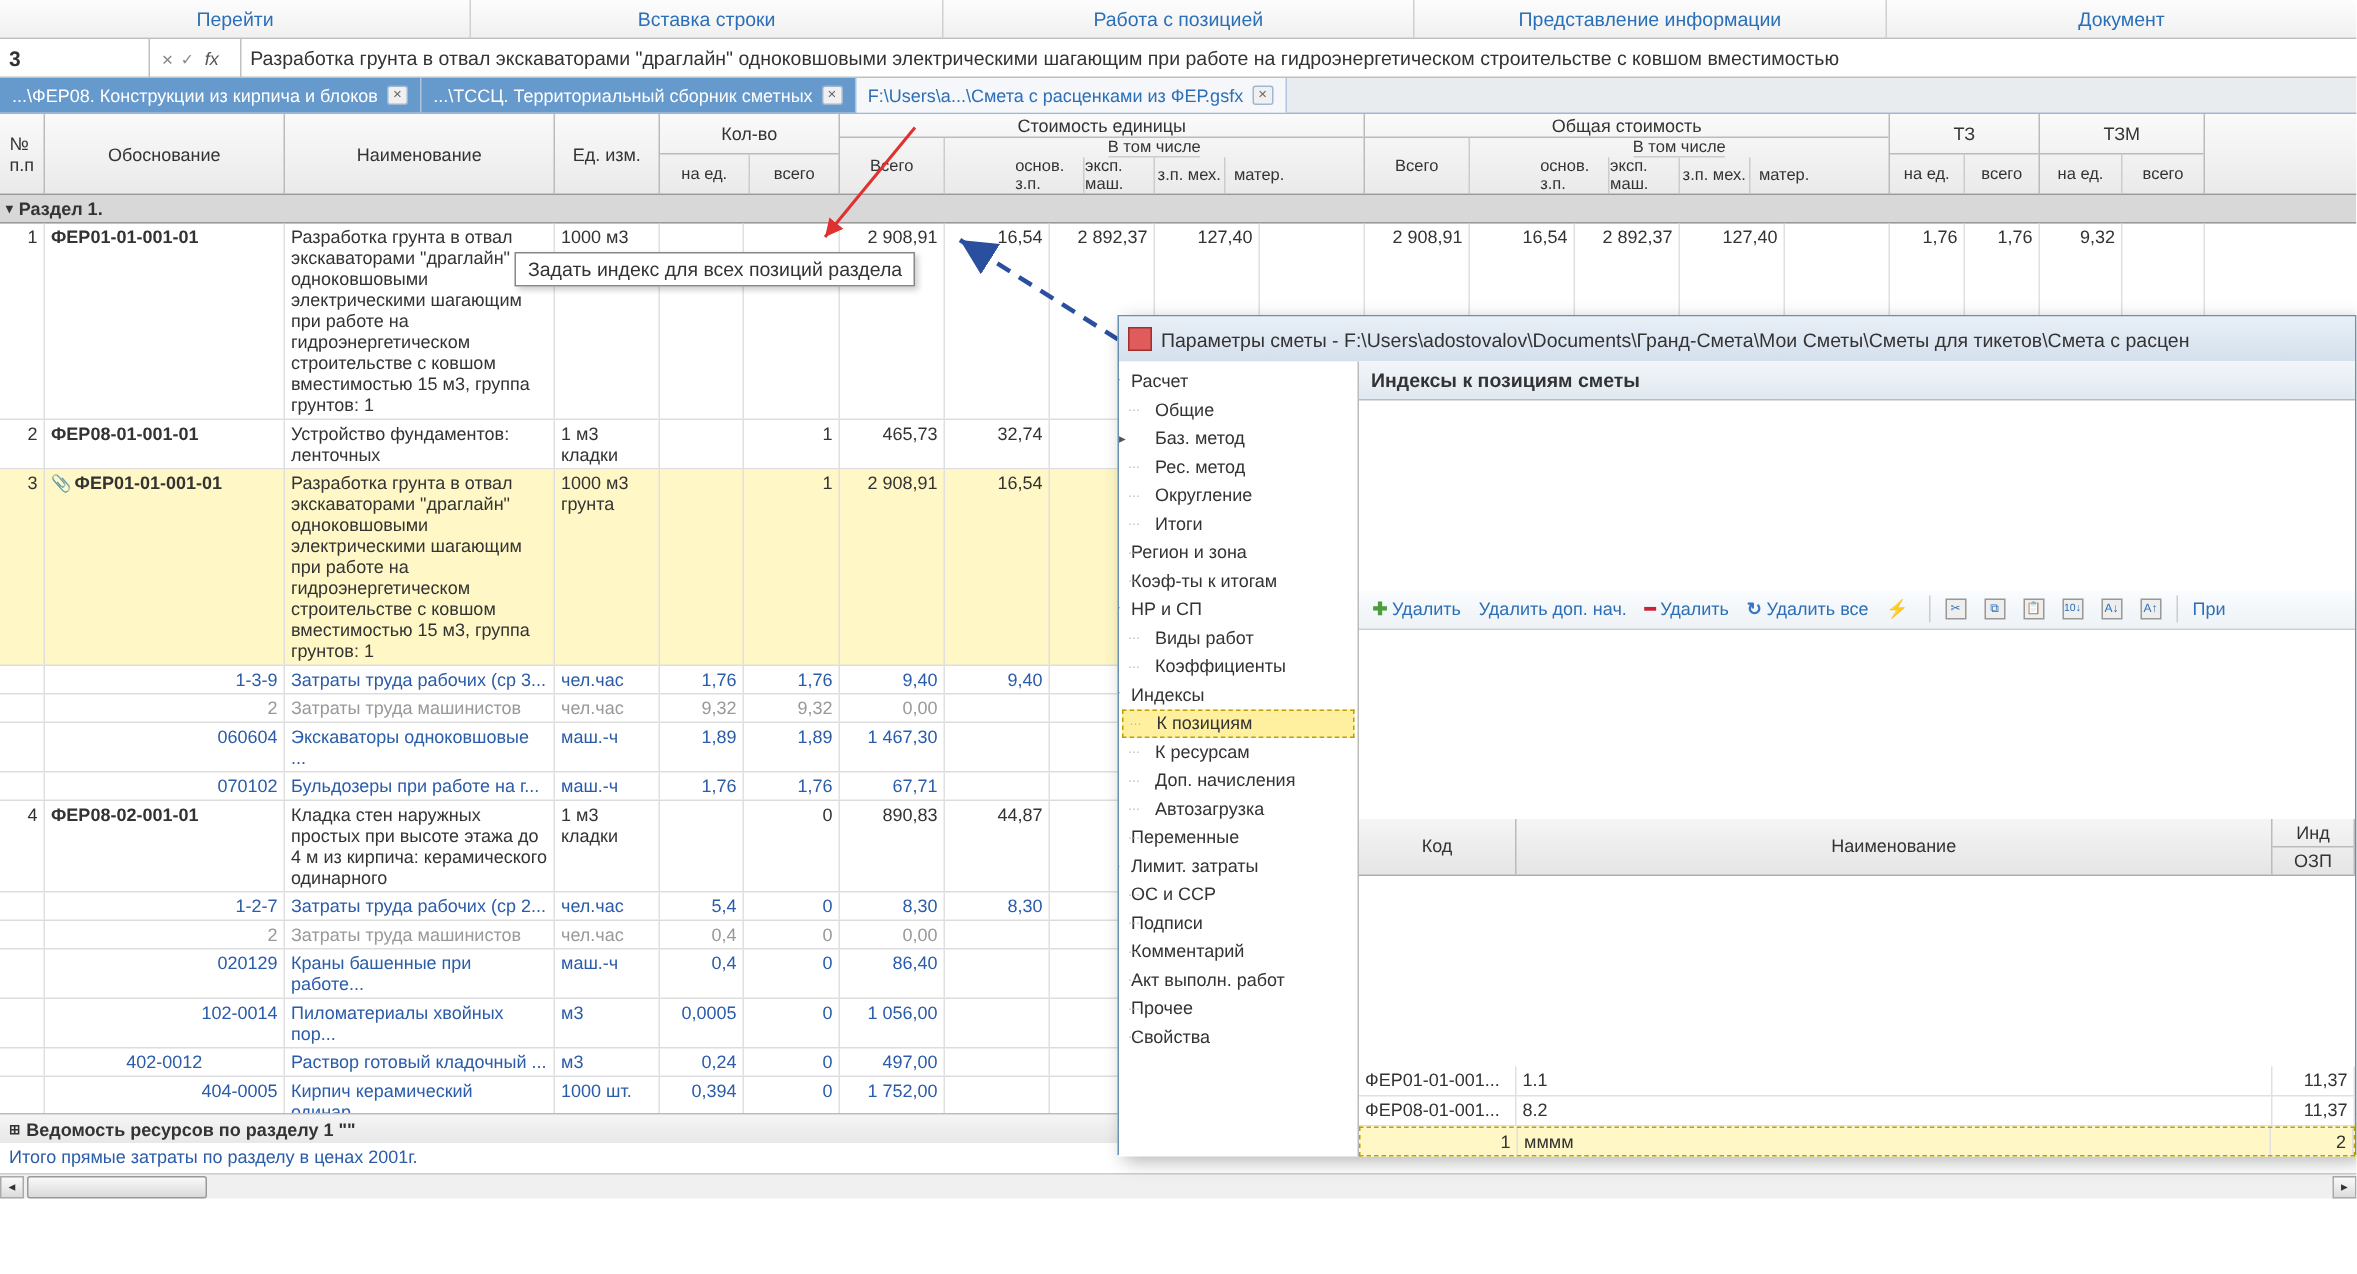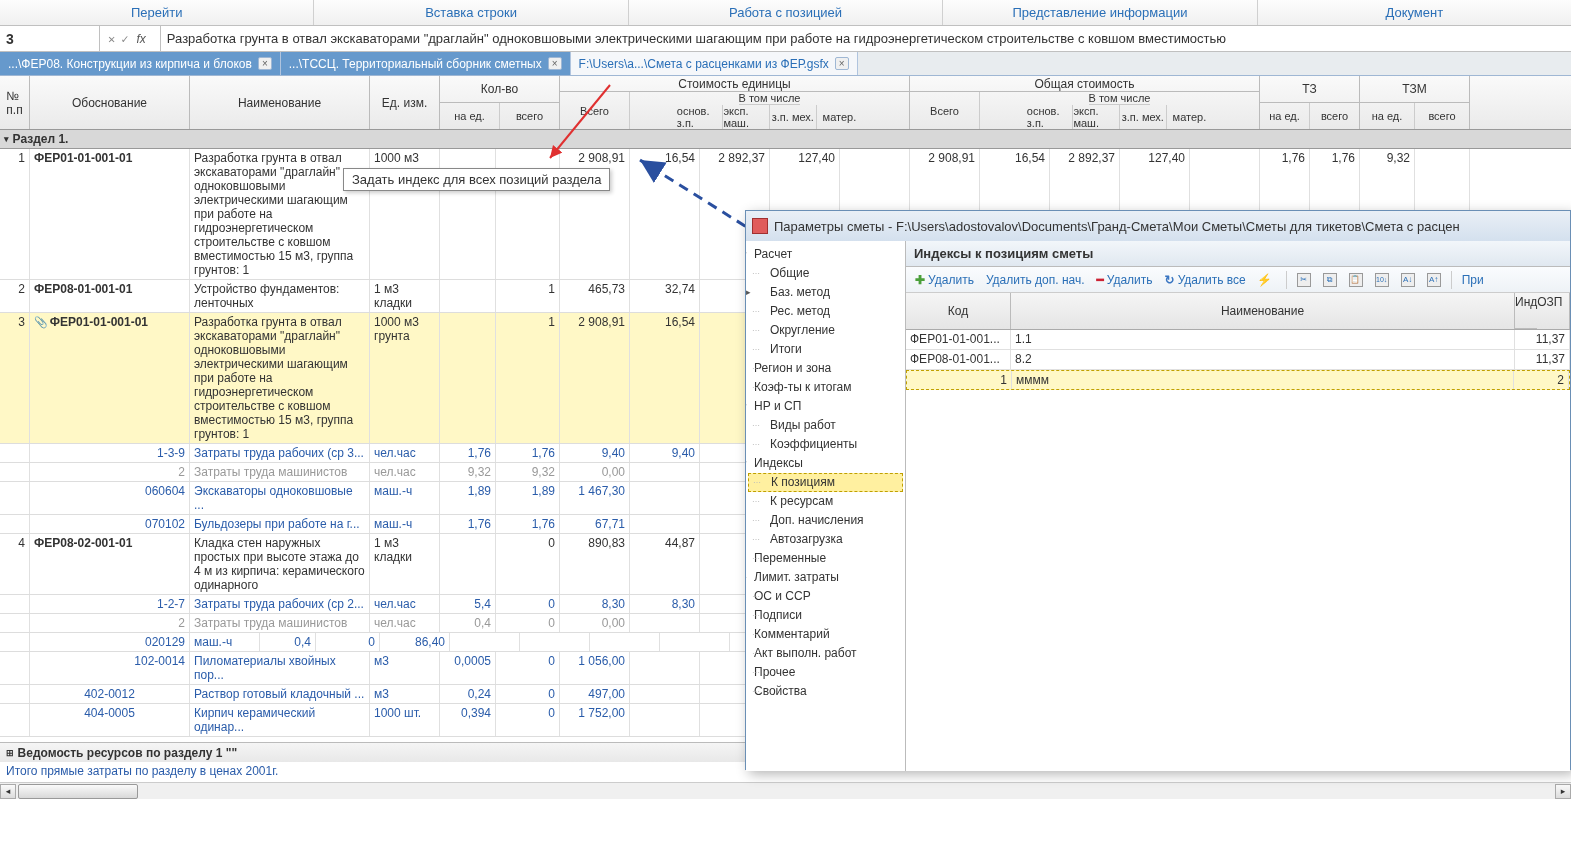--- a/index.html
+++ b/index.html
@@ -57,34 +57,34 @@
 .dlg-body { display: flex; height: 530px; }
 .dlg-tree { width: 160px; background: #fff; border-right: 1px solid #bbb; padding: 4px 2px; overflow: hidden; }
 .tree-node { padding: 1px 2px 1px 14px; font-size: 12px; line-height: 17px; cursor: pointer; position: relative; white-space: nowrap; }
 .tree-node.l1 { padding-left: 6px; font-weight: normal; }
 .tree-node.l2 { padding-left: 22px; }
 .tree-node.sel { background: #fff0a0; border: 1px dashed #c0a000; padding-top: 0; padding-bottom: 0; }
 .tree-node .arr { position: absolute; left: -2px; font-size: 9px; color: #555; }
 .tree-node.l1 .arr { left: -6px; }
 .tree-dots { position: absolute; left: 4px; color: #bbb; font-size: 8px; }
 
-.dlg-main { flex: 1; background: #fff; display: flex; flex-direction: column; }
+.dlg-main { flex: 1; background: #fff; display: flex; flex-direction: column; justify-content: space-between; }
 .dlg-hdr-band { height: 26px; background: linear-gradient(#f2f6fa,#e0e8f0); border-bottom: 1px solid #bbb; padding: 0 8px; line-height: 26px; font-weight: bold; font-size: 13px; }
 .dlg-toolbar { height: 26px; display: flex; align-items: center; padding: 0 4px; gap: 2px; border-bottom: 1px solid #ccc; background: linear-gradient(#fafcfe,#eef2f6); }
 .tbtn { display: flex; align-items: center; padding: 2px 5px; color: #2a6fb7; font-size: 12px; cursor: pointer; white-space: nowrap; }
 .tbtn .ti { margin-right: 3px; font-weight: bold; }
 .green { color: #4a9f3a; }
 .red { color: #c23; }
 .blue-i { color: #3a76c2; }
 .tsep { width: 1px; height: 18px; background: #ccc; margin: 0 3px; }
 .tico-sm { width: 14px; height: 14px; display: inline-block; border: 1px solid #999; background: #eee; font-size: 8px; text-align: center; line-height: 12px; }
 
 .dlg-grid-hdr { display: flex; background: linear-gradient(#f5f5f5,#e5e5e5); border-bottom: 1px solid #aaa; }
 .dlg-grid-hdr .cg { border-right: 1px solid #bbb; text-align: center; font-size: 12px; }
-.dlg-grid-hdr .cg.split { display: flex; flex-direction: row; }
+.dlg-grid-hdr .cg.split { display: flex; flex-direction: column; }
 .dlg-grid-hdr .cg.split > div:first-child { border-bottom: 1px solid #bbb; line-height: 18px; }
 .dlg-grid-hdr .cg.split > div:last-child { line-height: 18px; }
 .dlg-grid-body .dg-row { display: flex; border-bottom: 1px solid #e0e0e0; height: 20px; }
 .dg-row .dc { border-right: 1px solid #e0e0e0; padding: 2px 4px; font-size: 12px; overflow: hidden; white-space: nowrap; }
 .dg-row.yel { background: #fff8c6; border: 1px dashed #c0a000; }
 .dg-row .dc.num { text-align: right; }
 
 
 .arrow-red { position: absolute; pointer-events: none; }
 .arrow-blue { position: absolute; pointer-events: none; }
@@ -422,20 +422,21 @@
         <div class="cell num" style="width:70px"></div>
         <div class="cell num" style="width:70px"></div>
         <div class="cell num" style="width:50px"></div>
         <div class="cell num" style="width:50px"></div>
         <div class="cell num" style="width:55px"></div>
         <div class="cell num" style="width:55px"></div>
       </div>
       <div class="data-row sub-link">
         <div class="cell num" style="width:30px"></div>
         <div class="cell" style="width:160px;text-align:right">020129</div>
+        <div class="cell" style="width:180px">Краны башенные при работе...</div>
         <div class="cell" style="width:70px">маш.-ч</div>
         <div class="cell num" style="width:56px">0,4</div>
         <div class="cell num" style="width:64px">0</div>
         <div class="cell num" style="width:70px">86,40</div>
         <div class="cell num" style="width:70px"></div>
         <div class="cell num" style="width:70px"></div>
         <div class="cell num" style="width:70px"></div>
         <div class="cell num" style="width:70px"></div>
         <div class="cell num" style="width:70px"></div>
         <div class="cell num" style="width:70px"></div>
@@ -486,21 +487,21 @@
         <div class="cell num" style="width:70px"></div>
         <div class="cell num" style="width:70px"></div>
         <div class="cell num" style="width:70px"></div>
         <div class="cell num" style="width:50px"></div>
         <div class="cell num" style="width:50px"></div>
         <div class="cell num" style="width:55px"></div>
         <div class="cell num" style="width:55px"></div>
       </div>
       <div class="data-row sub-link">
         <div class="cell num" style="width:30px"></div>
-        <div class="cell" style="width:160px;text-align:center">404-0005</div>
+        <div class="cell" style="width:160px;text-align:right">404-0005</div>
         <div class="cell" style="width:180px">Кирпич керамический одинар...</div>
         <div class="cell" style="width:70px">1000 шт.</div>
         <div class="cell num" style="width:56px">0,394</div>
         <div class="cell num" style="width:64px">0</div>
         <div class="cell num" style="width:70px">1 752,00</div>
         <div class="cell num" style="width:70px"></div>
         <div class="cell num" style="width:70px"></div>
         <div class="cell num" style="width:70px"></div>
         <div class="cell num" style="width:70px"></div>
         <div class="cell num" style="width:70px"></div>

